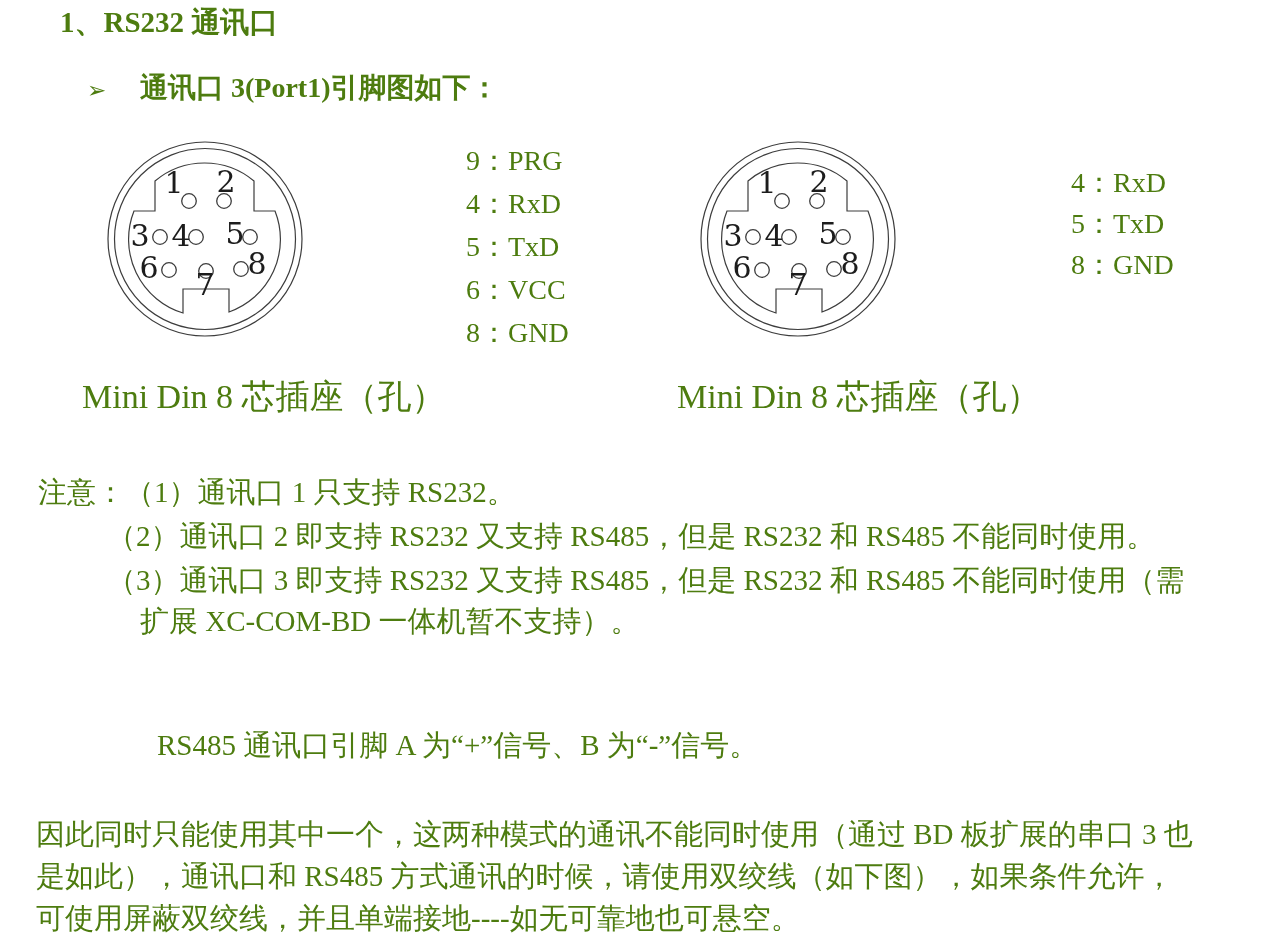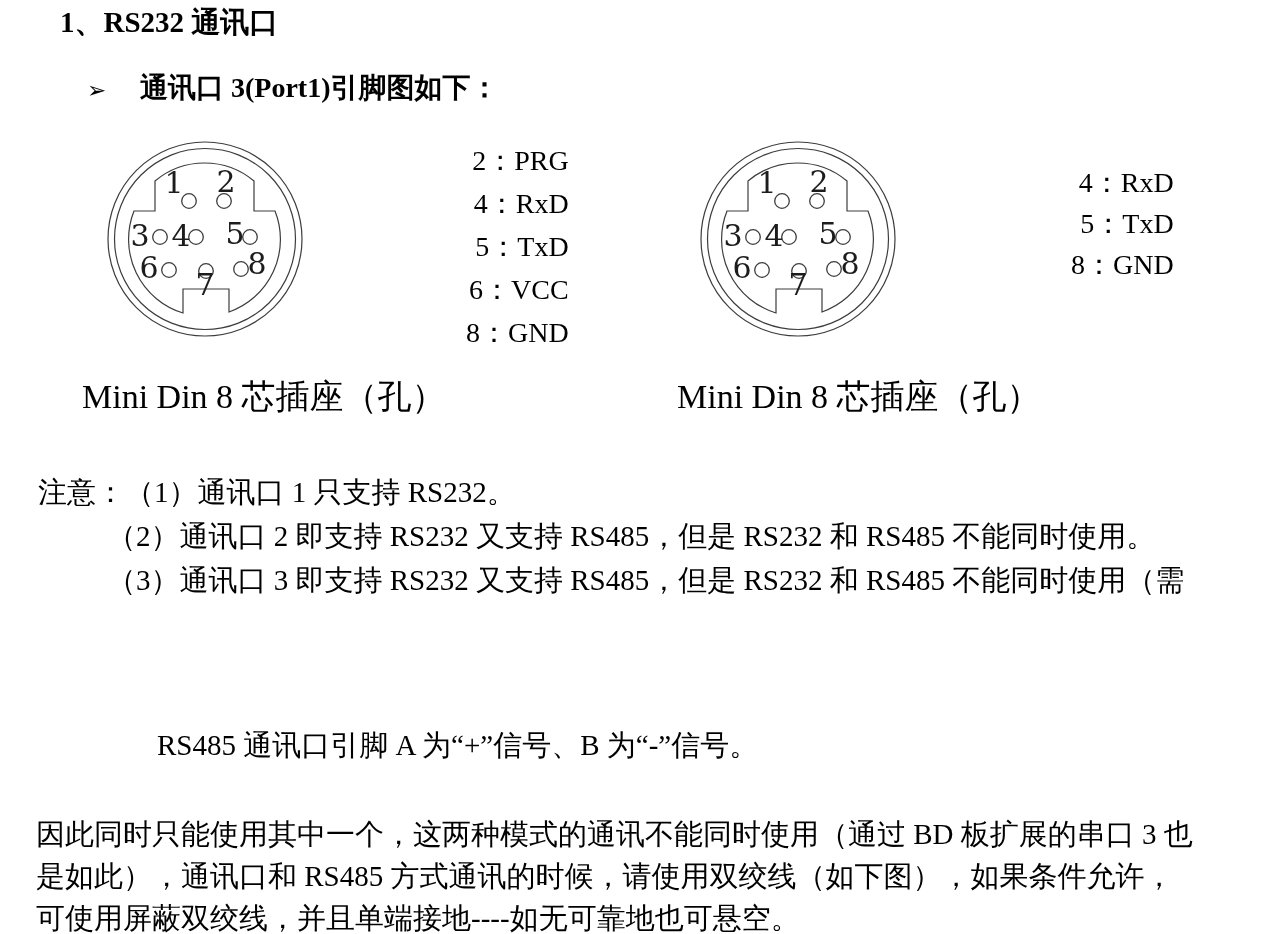--- a/index.html
+++ b/index.html
@@ -1,24 +1,23 @@
 <!DOCTYPE html>
 <html><head>
 <meta charset="utf-8">
 <style>
   html,body { margin:0; padding:0; background:#ffffff; }
   .page {
     position: relative;
     width: 1278px;
     height: 934px;
     background: #ffffff;
-    color: #000000;
+    color: #4d7c0f;
     font-family: "Liberation Serif", "DejaVu Serif", serif;
     overflow: hidden;
-    text-align: right;
   }
   .t { position:absolute; white-space:nowrap; line-height:1.25; }
   .b { font-weight:bold; }
   .fs29 { font-size:29px; }
   .fs28 { font-size:28px; }
   .fs27 { font-size:34px; }
   .pinlist { position:absolute; font-size:28px; }
   .pinlist div { height:43px; line-height:43px; }
   .pinlist.compact div { height:41px; line-height:41px; }
   svg.conn { position:absolute; }
@@ -84,38 +83,39 @@
       <text class="pinnum" x="-65" y="-4" dominant-baseline="central">3</text>
       <text class="pinnum" x="-24" y="-4" dominant-baseline="central">4</text>
       <text class="pinnum" x="30" y="-6" dominant-baseline="central">5</text>
       <text class="pinnum" x="-56" y="28" dominant-baseline="central">6</text>
       <text class="pinnum" x="0" y="45" dominant-baseline="central">7</text>
       <text class="pinnum" x="52" y="24" dominant-baseline="central">8</text>
     </g>
   </svg>
 
   <div class="pinlist" style="left:466px; top:139px;">
-    <div>2：PRG</div>
+    <div>9：PRG</div>
     <div>4：RxD</div>
     <div>5：TxD</div>
     <div>6：VCC</div>
     <div>8：GND</div>
   </div>
 
   <div class="pinlist compact" style="left:1071px; top:162px;">
     <div>4：RxD</div>
     <div>5：TxD</div>
     <div>8：GND</div>
   </div>
 
   <div class="t fs27" style="left:82px; top:376px;">Mini Din 8 芯插座（孔）</div>
   <div class="t fs27" style="left:677px; top:376px;">Mini Din 8 芯插座（孔）</div>
 
   <div class="t fs29" style="left:38px;  top:474px;">注意：（1）通讯口 1 只支持 RS232。</div>
   <div class="t fs29" style="left:107px; top:518px;">（2）通讯口 2 即支持 RS232 又支持 RS485，但是 RS232 和 RS485 不能同时使用。</div>
   <div class="t fs29" style="left:107px; top:562px;">（3）通讯口 3 即支持 RS232 又支持 RS485，但是 RS232 和 RS485 不能同时使用（需</div>
+  <div class="t fs29" style="left:140px; top:603px;">扩展 XC-COM-BD 一体机暂不支持）。</div>
 
   <div class="t fs29" style="left:117px; top:727px;margin-left:40px;">RS485 通讯口引脚 A 为“+”信号、B 为“-”信号。</div>
   <div class="t fs29" style="left:36px;  top:816px;">因此同时只能使用其中一个，这两种模式的通讯不能同时使用（通过 BD 板扩展的串口 3 也</div>
   <div class="t fs29" style="left:36px;  top:858px;">是如此），通讯口和 RS485 方式通讯的时候，请使用双绞线（如下图），如果条件允许，</div>
   <div class="t fs29" style="left:36px;  top:900px;">可使用屏蔽双绞线，并且单端接地----如无可靠地也可悬空。</div>
 
 </div>
 
 </body></html>

